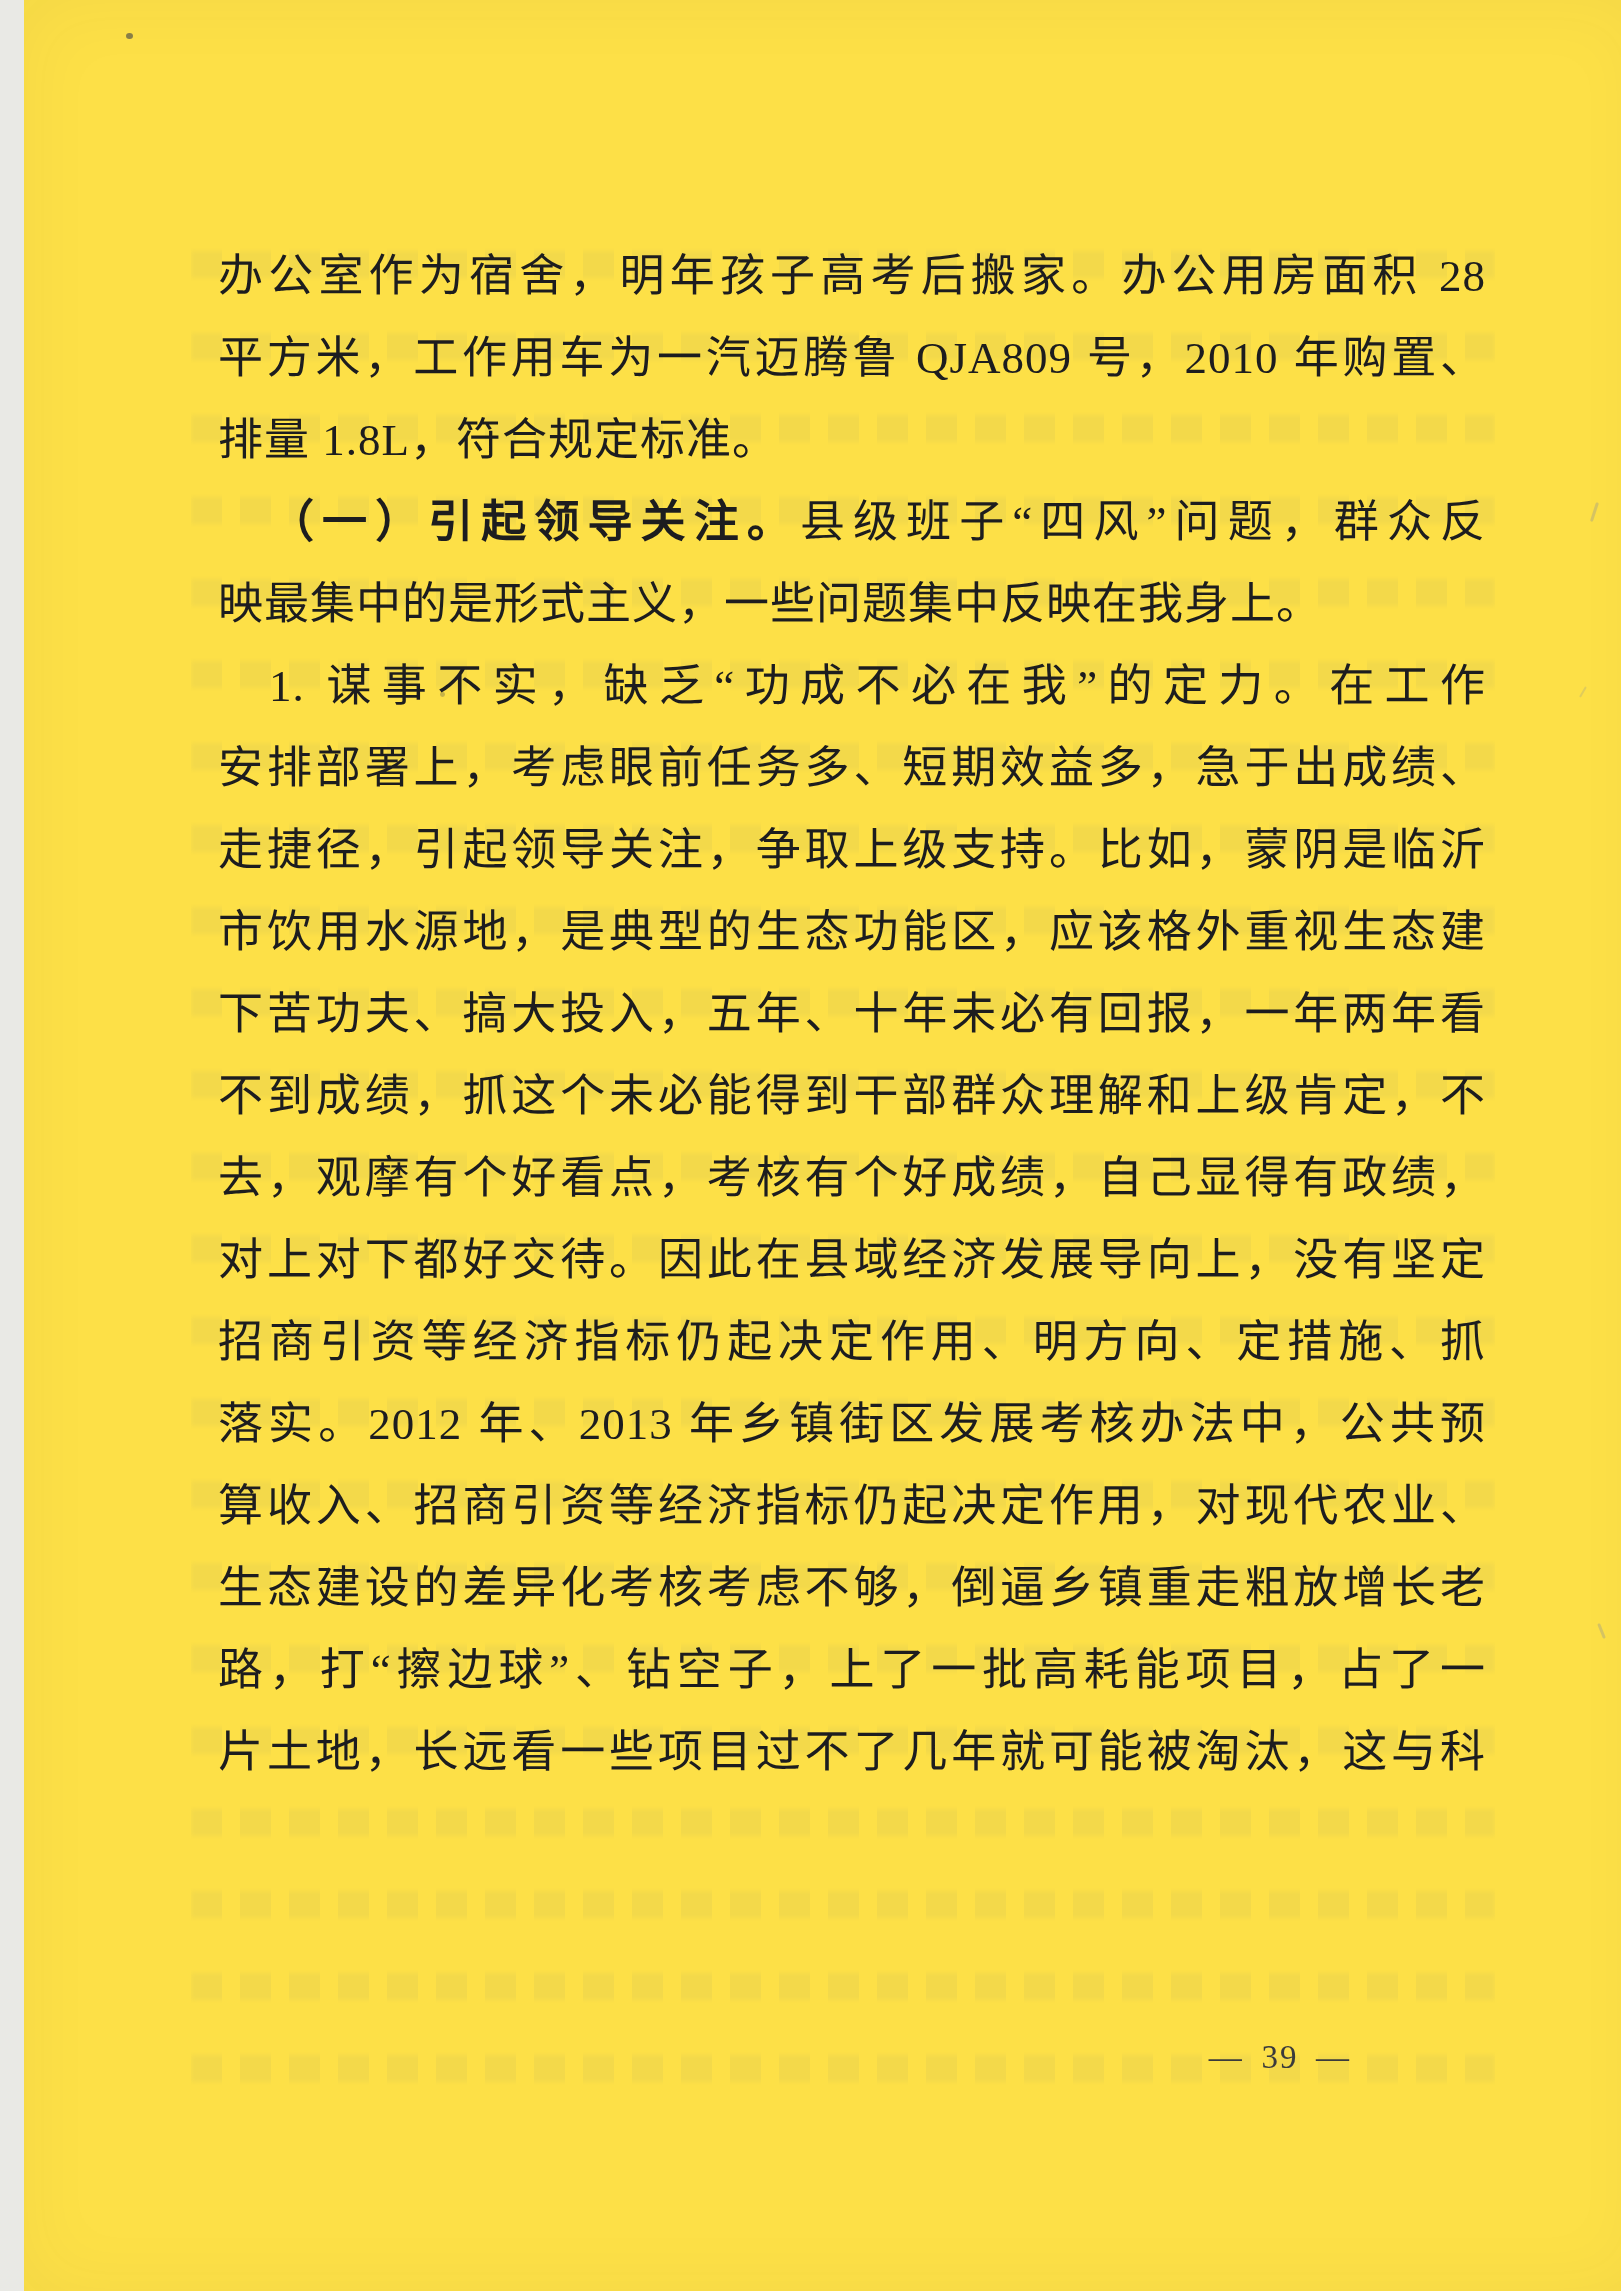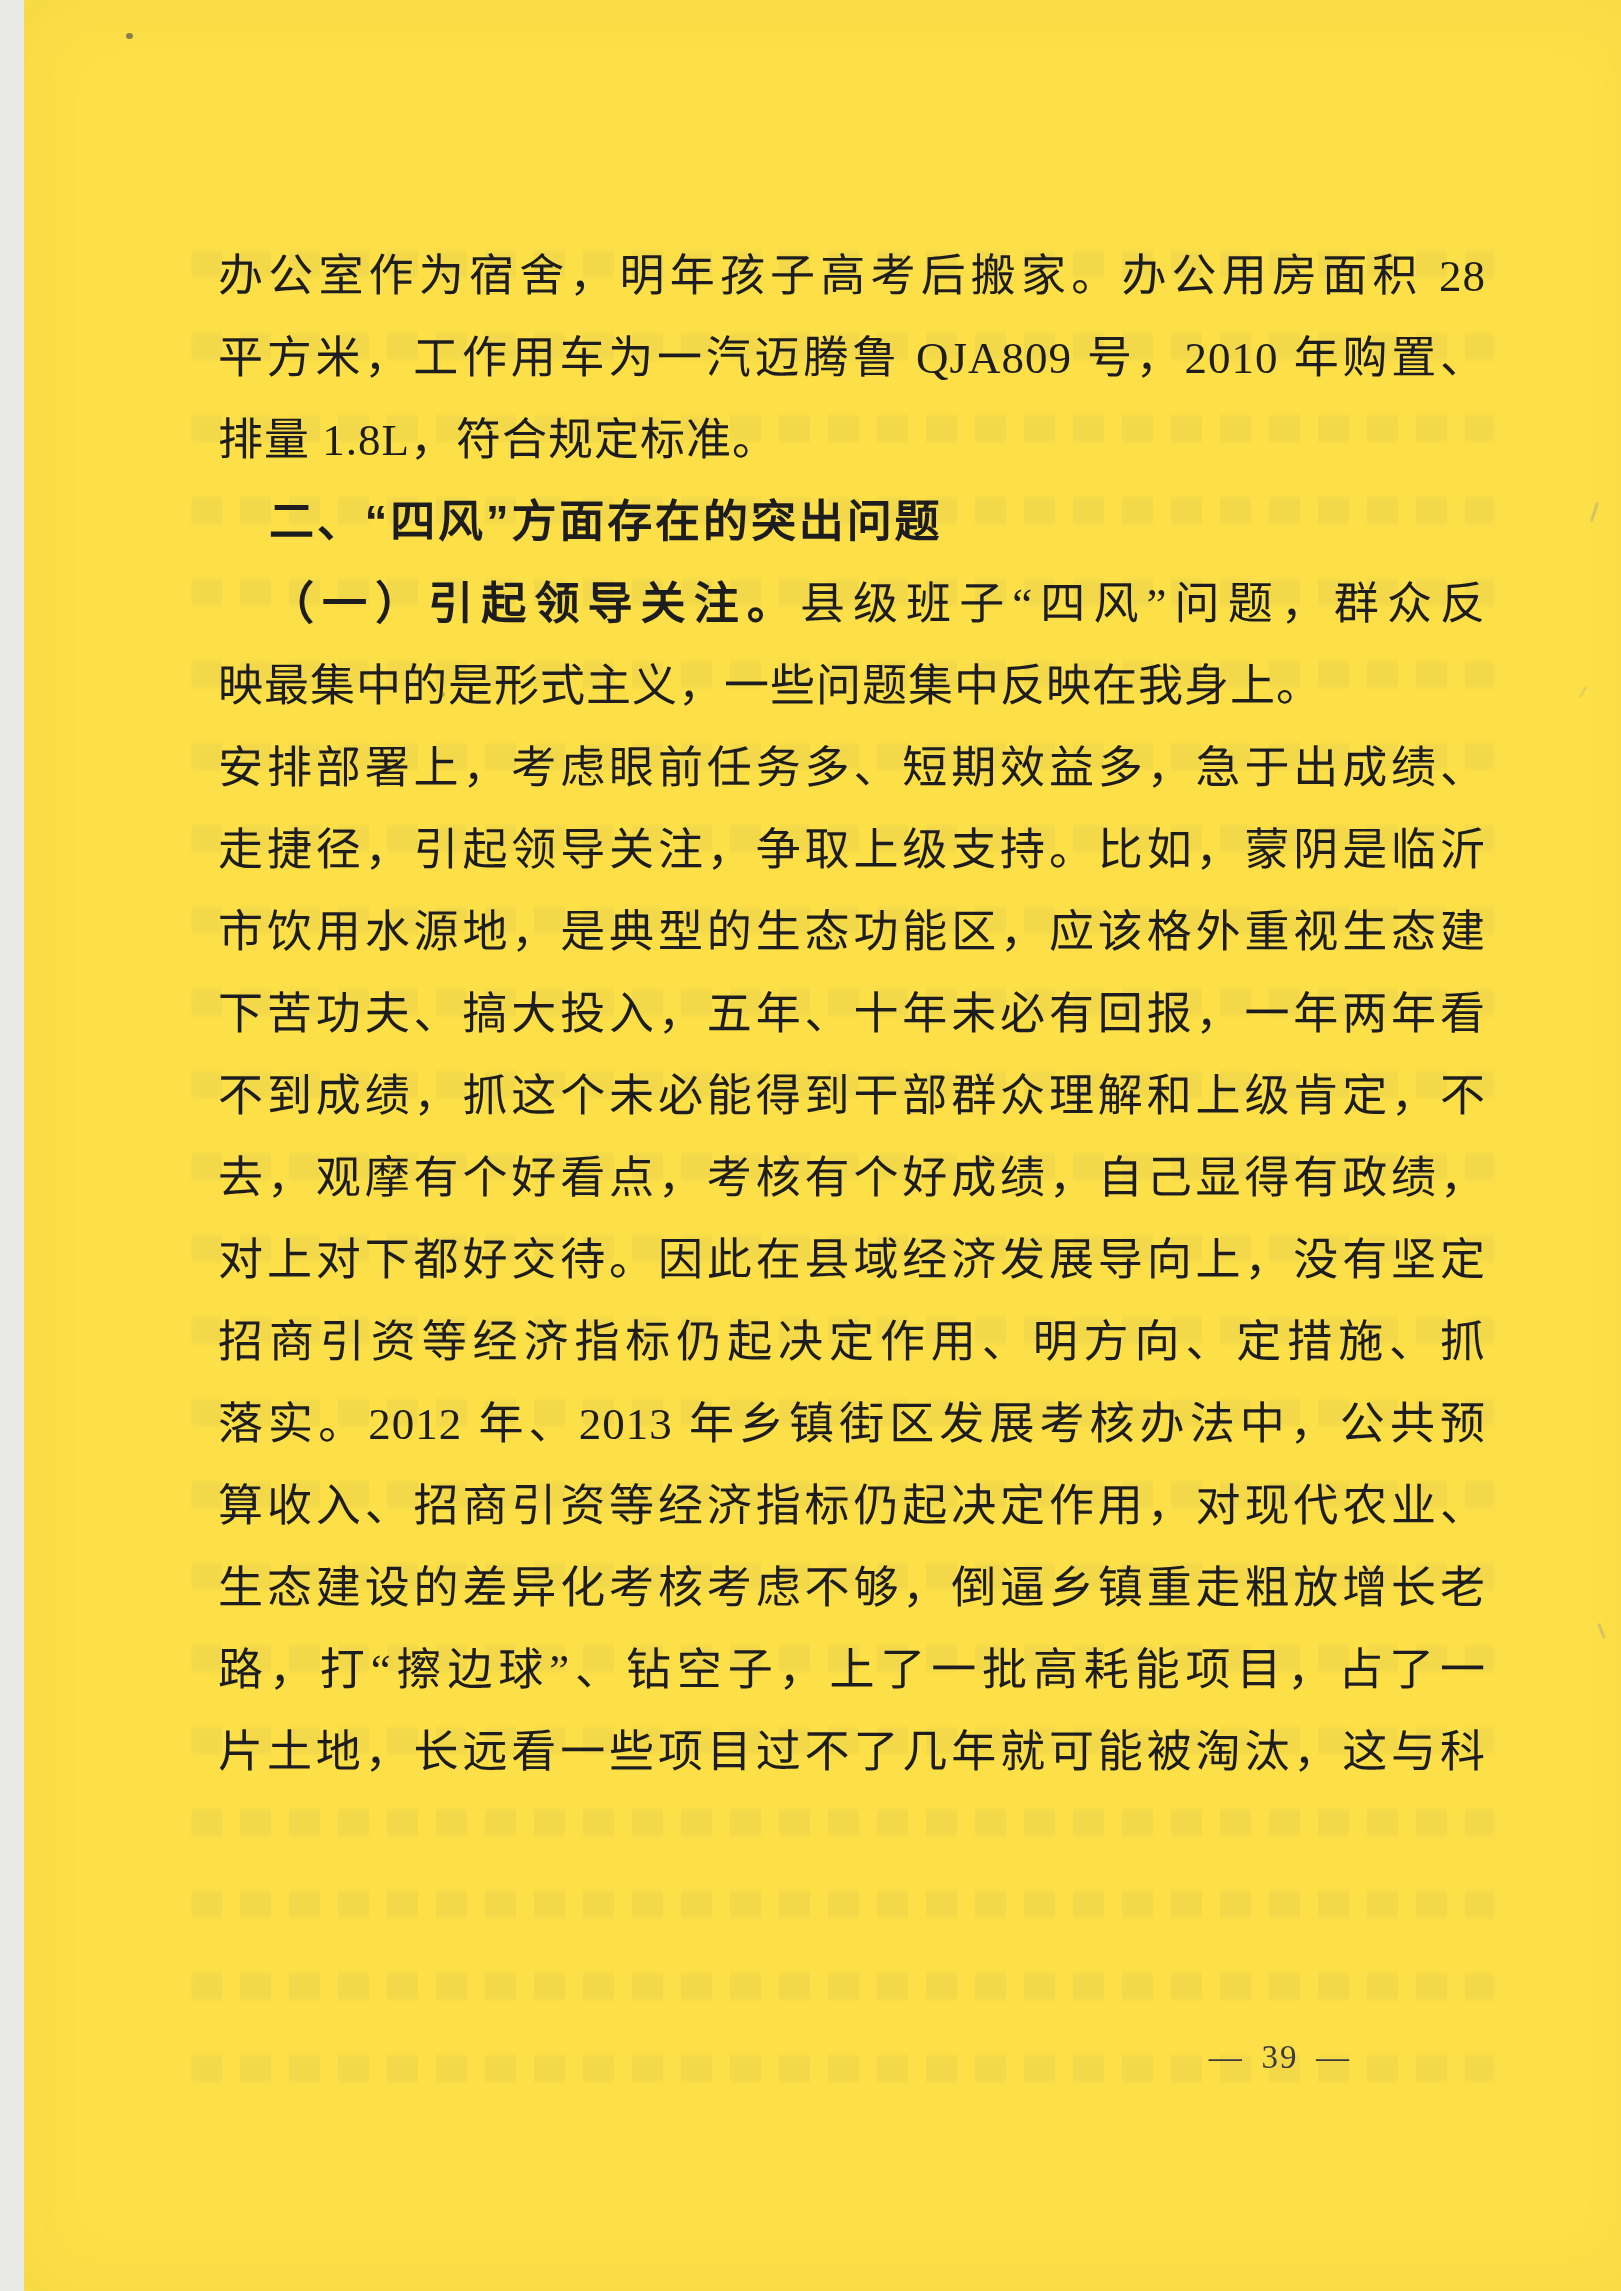--- a/index.html
+++ b/index.html
@@ -55,25 +55,25 @@
   <div class="speck sp2"></div>
   <div class="mark mk1"></div>
   <div class="mark mk2"></div>
   <div class="mark mk3"></div>
 
   <div class="text-block">
     <div class="line full"><span>办公室作为宿舍，明年孩子高考后搬家。办公用房面积 28</span></div>
     <div class="line full"><span>平方米，工作用车为一汽迈腾鲁 QJA809 号，2010 年购置、</span></div>
     <div class="line"><span>排量 1.8L，符合规定标准。</span></div>
 
-    <div class="line heading indent"><span>二、“四风”方面存在的突出问题</span></div>
 
     <div class="line full indent"><span class="em">（一）引起领导关注。</span><span>县级班子“四风”问题，群众反</span></div>
     <div class="line"><span>映最集中的是形式主义，一些问题集中反映在我身上。</span></div>
 
+    <div class="line full indent"><span>1. 谋事不实，缺乏“功成不必在我”的定力。在工作</span></div>
     <div class="line full"><span>安排部署上，考虑眼前任务多、短期效益多，急于出成绩、</span></div>
     <div class="line full"><span>走捷径，引起领导关注，争取上级支持。比如，蒙阴是临沂</span></div>
     <div class="line full"><span>市饮用水源地，是典型的生态功能区，应该格外重视生态建</span></div>
     <div class="line full"><span>下苦功夫、搞大投入，五年、十年未必有回报，一年两年看</span></div>
     <div class="line full"><span>不到成绩，抓这个未必能得到干部群众理解和上级肯定，不</span></div>
     <div class="line full"><span>去，观摩有个好看点，考核有个好成绩，自己显得有政绩，</span></div>
     <div class="line full"><span>对上对下都好交待。因此在县域经济发展导向上，没有坚定</span></div>
     <div class="line full"><span>招商引资等经济指标仍起决定作用、明方向、定措施、抓</span></div>
     <div class="line full"><span>落实。2012 年、2013 年乡镇街区发展考核办法中，公共预</span></div>
     <div class="line full"><span>算收入、招商引资等经济指标仍起决定作用，对现代农业、</span></div>

